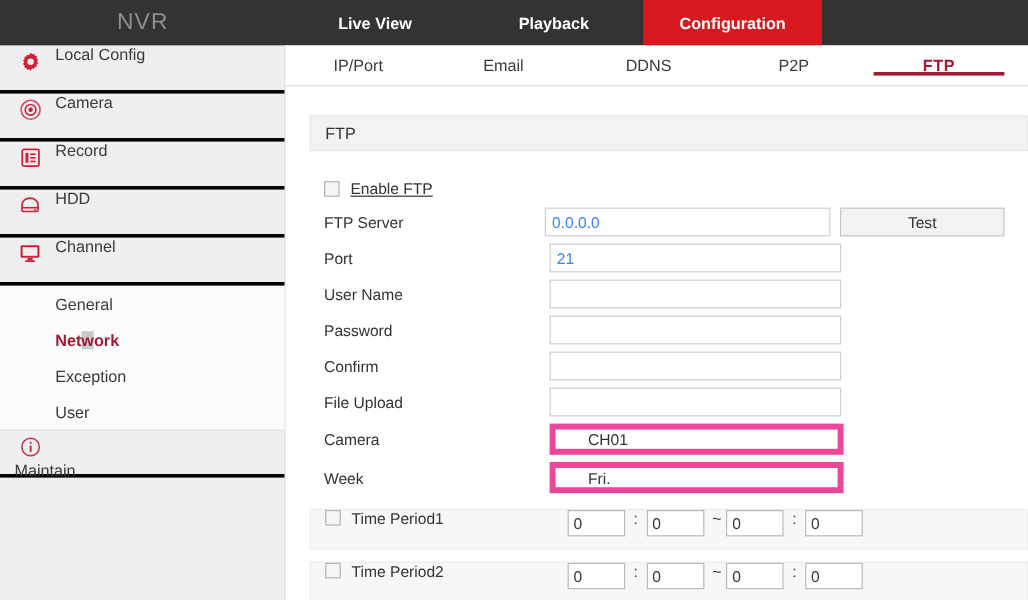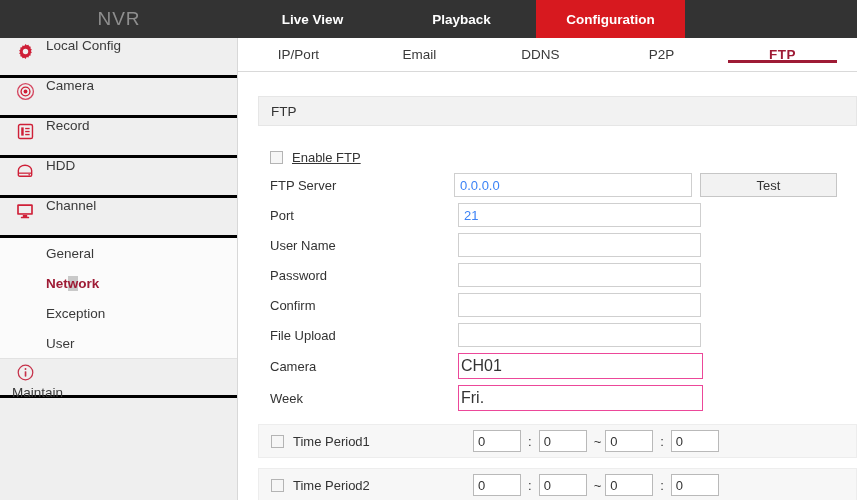--- a/index.html
+++ b/index.html
@@ -110,34 +110,34 @@
   .cb-row .cb-lab { margin-left: 9px; font-size: 13px; color: #333333; }
 
   .inp {
     width: 243px; height: 24px;
     border: 1px solid #cfcfcf; background: #ffffff;
     font-family: "Liberation Sans", sans-serif; font-size: 13px;
     color: #3b82f6; padding: 0 5px; outline: none;
   }
   .selwrap { position: relative; width: 245px; height: 26px; }
   .sel {
-    width: 245px; height: 26px; border: 1px solid #ec4899;
-    background: #ffffff; font-size: 16px; color: #333333;
-    display: flex; align-items: center; padding-left: 2px; cursor: pointer;
+    width: 245px; height: 26px; border: 5px solid #ec4899;
+    background: #ffffff; font-size: 13px; color: #333333;
+    display: flex; align-items: center; padding-left: 27px; cursor: pointer;
     user-select: none;
   }
   .btn {
     width: 140px; height: 24px; background: #f2f2f2;
     border: 1px solid #c6c6c6; font-size: 13px; color: #333333;
     font-family: "Liberation Sans", sans-serif;
     cursor: pointer; margin-left: 8px;
   }
 
   .tp-row {
-    display: flex; align-items: center; height: 34px;
+    display: flex; align-items: flex-start; height: 34px;
     background: #f7f7f7; border: 1px solid #ededed;
     width: 599px; margin-top: 10px; padding-left: 12px;
   }
   .tp-row .cb { margin-right: 9px; }
   .tp-lab { width: 180px; font-size: 13px; color: #333333; }
   .tp-inp {
     width: 48px; height: 22px; border: 1px solid #b9b9b9; background: #ffffff;
     font-family: "Liberation Sans", sans-serif; font-size: 13px; color: #333333;
     padding: 0 4px; outline: none;
   }

